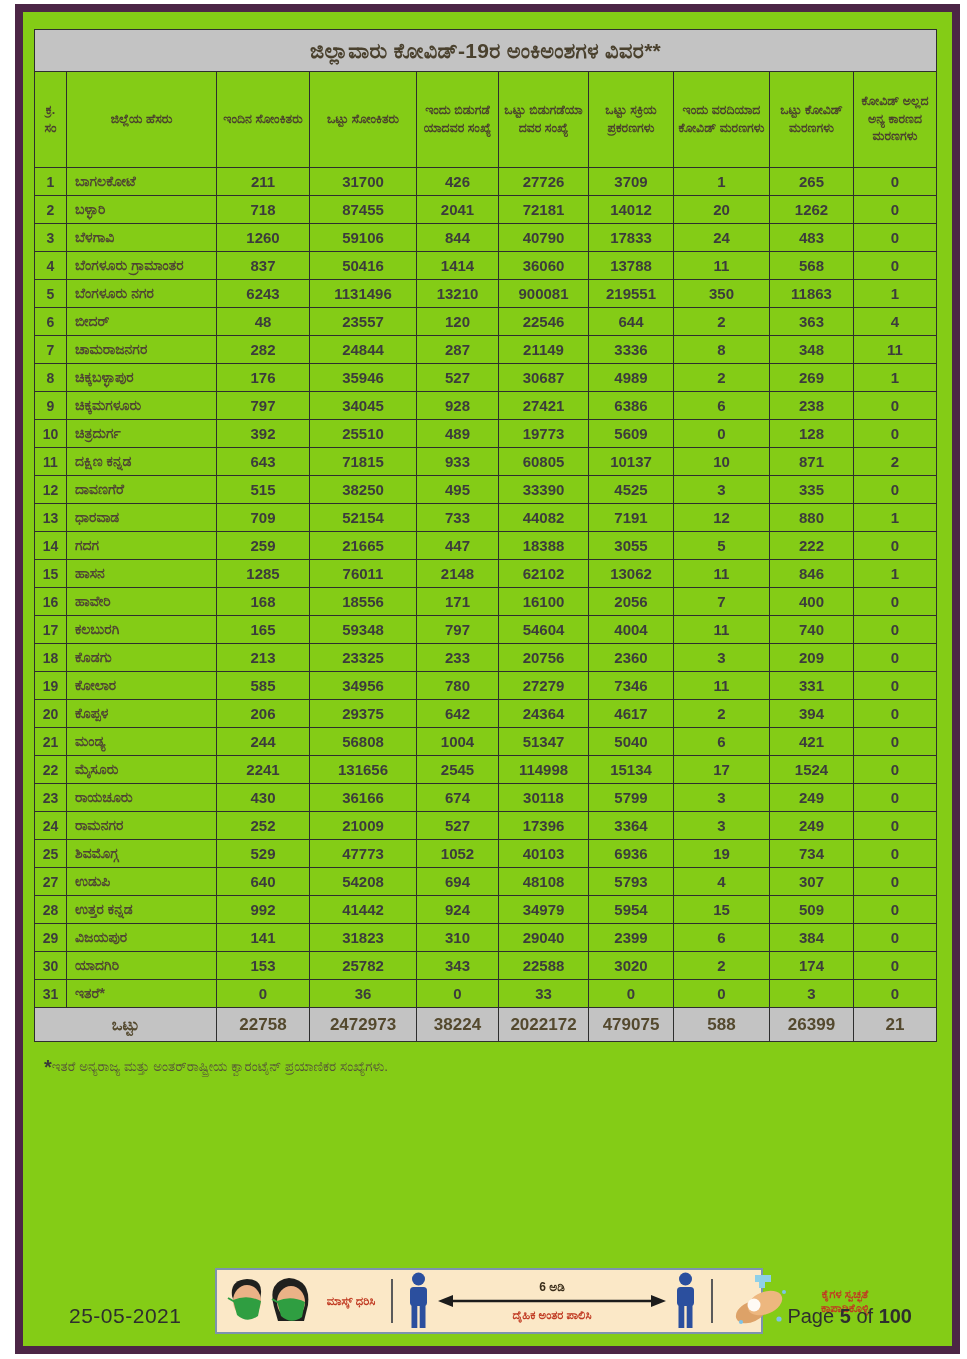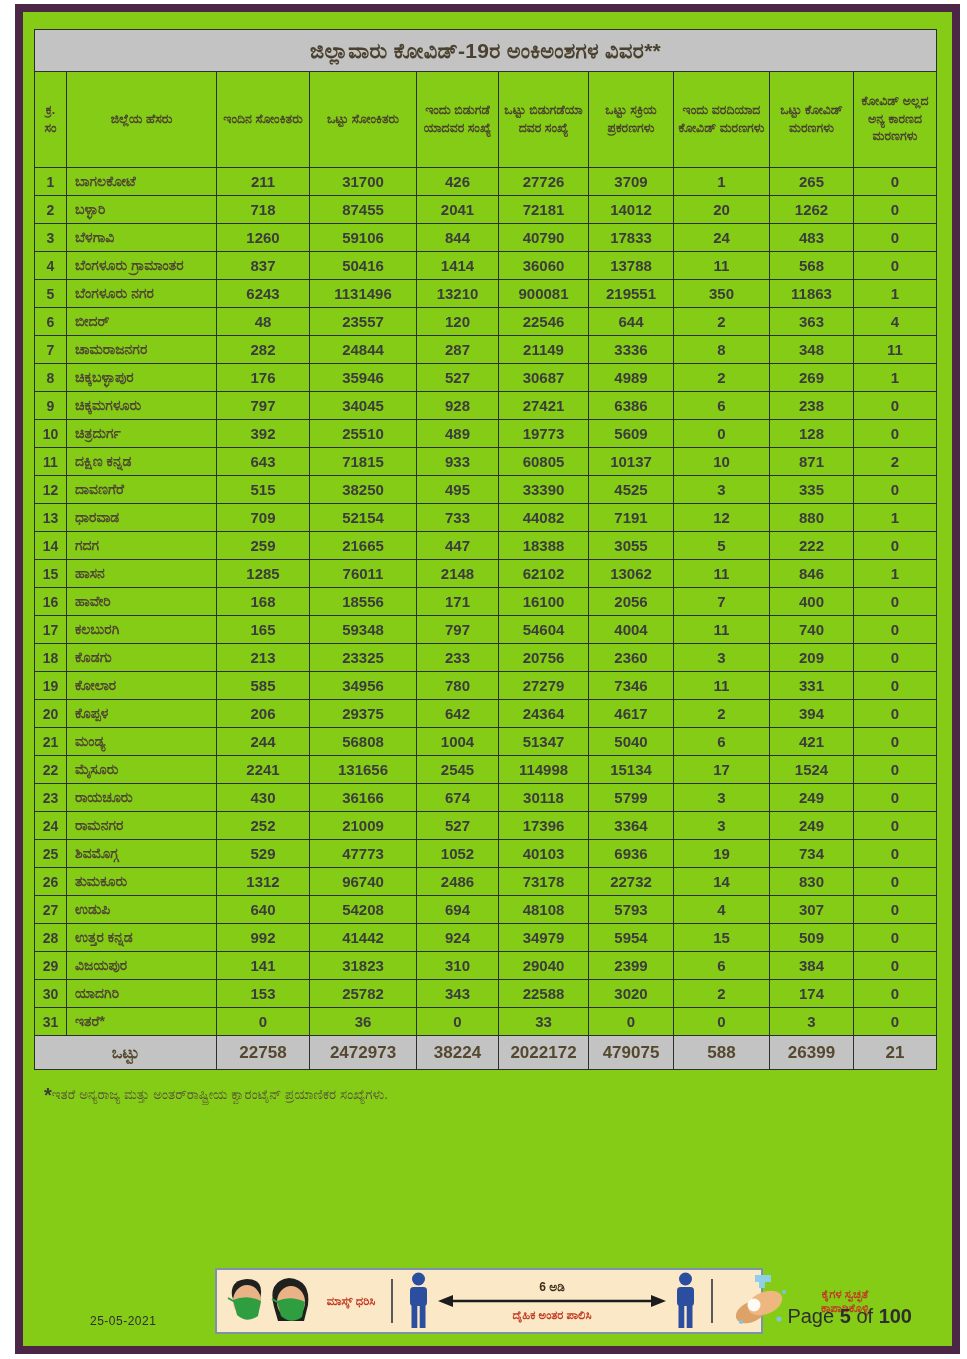--- a/index.html
+++ b/index.html
@@ -16,21 +16,21 @@
   td.c-name { text-align:left; padding-left:8px; font-size:14px; font-weight:700; color:#4f4633; line-height:1.25; }
   td.c-num { text-align:center; font-size:15px; font-weight:700; color:#3c3c3c; }
   .total-row td { background:#c3c3c3; height:34px; text-align:center; font-weight:700; color:#54492e; font-size:17px; }
   .total-row td.t-label { font-size:16px; }
 
   .footnote { margin:14px 0 0 12px; font-size:13.5px; color:#55503a; }
   .fn-star { font-size:20px; font-weight:700; vertical-align:-3px; color:#3a3a3a; }
 
   
   .footer { position:absolute; left:24px; right:24px; bottom:10px; height:72px; }
-  .date-label { position:absolute; left:22px; bottom:8px; font-size:12px; color:#2e2e2e; letter-spacing:0.5px;margin-left:21px; }
+  .date-label { position:absolute; left:22px; bottom:8px; font-size:21px; color:#2e2e2e; letter-spacing:0.5px; }
   .page-indicator { position:absolute; right:16px; bottom:8px; font-size:20px; color:#2e2e2e; }
   .page-indicator b { font-weight:700; }
 
   .banner { position:absolute; left:168px; bottom:2px; width:548px; height:66px; background:#fbe8c7; border:2.5px solid #7d93ad; display:flex; align-items:center; padding:0 10px; gap:8px; }
   .b-sec { display:flex; align-items:center; gap:6px; }
   .b-red { color:#c03a22; font-weight:700; font-size:11.5px; line-height:1.25; text-align:center; }
   .b-dark { color:#3a2d1a; font-weight:700; font-size:12px; text-align:left; }
   .divider { width:2px; height:44px; background:#5a5a5a; margin:0 6px; flex:none; }
   .mid-col { display:flex; flex-direction:column; align-items:center; justify-content:center; width:232px; }
   .mask-text { width:52px; }
@@ -366,32 +366,20 @@
           <td class="c-num">529</td>
           <td class="c-num">47773</td>
           <td class="c-num">1052</td>
           <td class="c-num">40103</td>
           <td class="c-num">6936</td>
           <td class="c-num">19</td>
           <td class="c-num">734</td>
           <td class="c-num">0</td>
         </tr>
         <tr>
-          <td class="c-sl">26</td>
-          <td class="c-name">ತುಮಕೂರು</td>
-          <td class="c-num">1312</td>
-          <td class="c-num">96740</td>
-          <td class="c-num">2486</td>
-          <td class="c-num">73178</td>
-          <td class="c-num">22732</td>
-          <td class="c-num">14</td>
-          <td class="c-num">830</td>
-          <td class="c-num">0</td>
-        </tr>
-        <tr>
           <td class="c-sl">27</td>
           <td class="c-name">ಉಡುಪಿ</td>
           <td class="c-num">640</td>
           <td class="c-num">54208</td>
           <td class="c-num">694</td>
           <td class="c-num">48108</td>
           <td class="c-num">5793</td>
           <td class="c-num">4</td>
           <td class="c-num">307</td>
           <td class="c-num">0</td>

